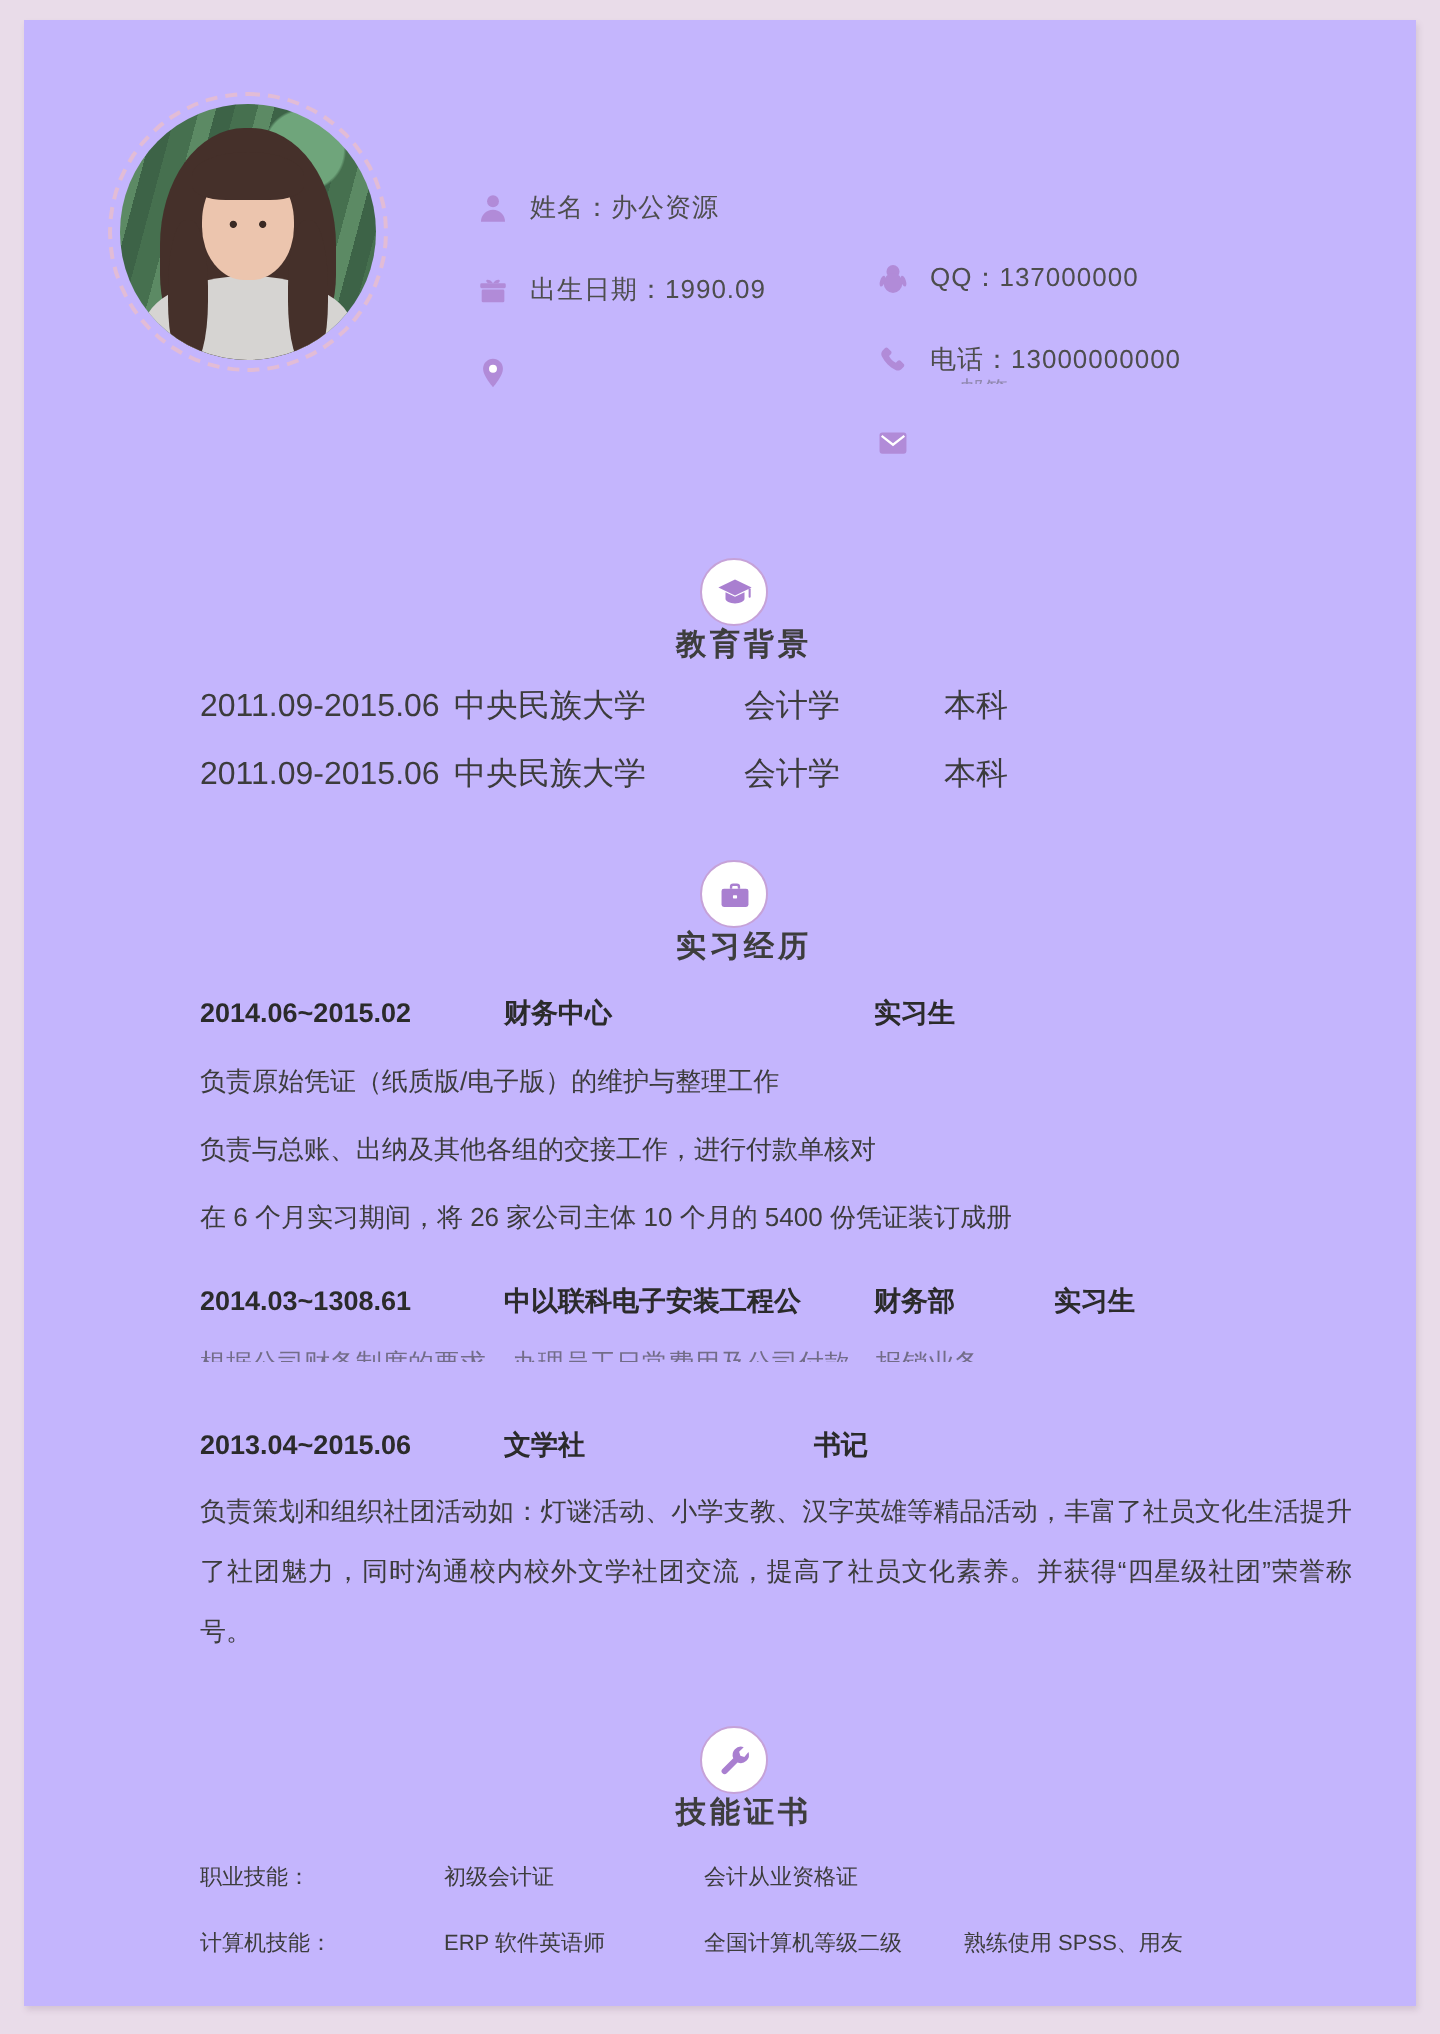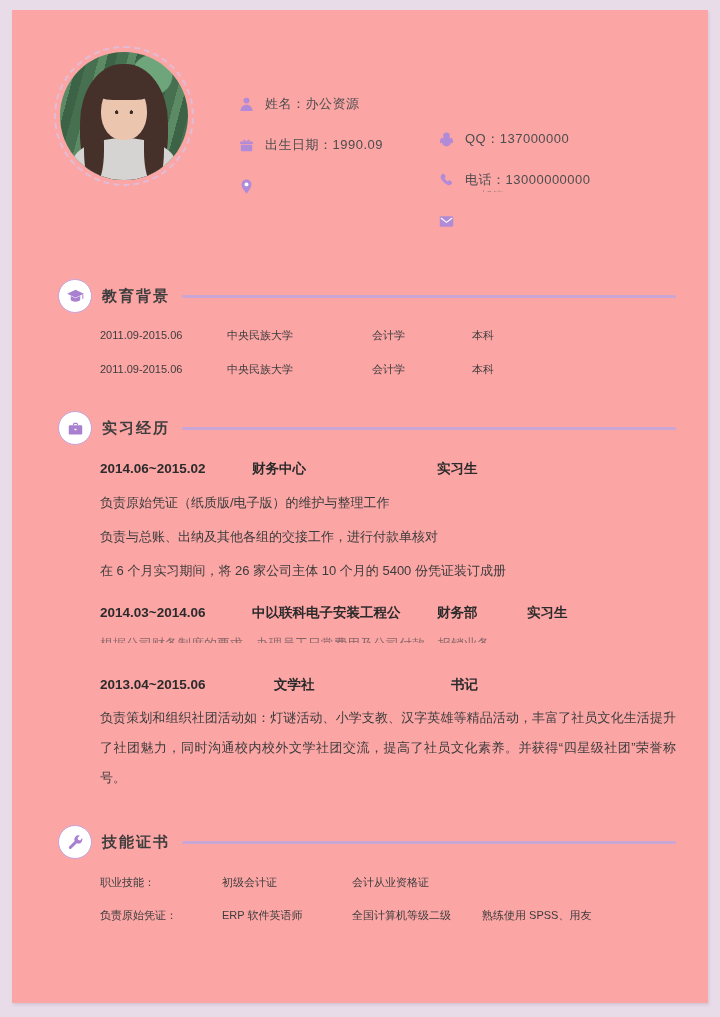--- a/index.html
+++ b/index.html
@@ -5,21 +5,21 @@
   * { margin:0; padding:0; box-sizing:border-box; }
   html,body { width:720px; height:1017px; }
   body {
     font-family:"Liberation Sans","DejaVu Sans",sans-serif;
     background:#e9dce9;
     position:relative;
     overflow:hidden;
   }
   .frame { position:absolute; inset:0; padding:10px 12px 14px 12px; }
   .page {
-    background:#fca5a5; width:100%; height:100%;
+    background:#c4b5fd; width:100%; height:100%;
     position:relative; overflow:hidden;
     box-shadow:1px 2px 3px rgba(120,90,120,.18);
   }
 
   
   .header { position:relative; height:225px; }
   .avatar-ring {
     position:absolute; left:42px; top:36px;
     width:140px; height:140px; border-radius:50%;
     border:2px dashed #e2bcd6; padding:4px;
@@ -56,38 +56,38 @@
   .email-faint {
     position:absolute; left:468px; top:176px; width:160px;
     height:6px; overflow:hidden; opacity:.45;
   }
   .email-faint .txt { font-size:12px; color:#555; }
 
   
   .content { padding:0 32px 0 46px; }
   .section { margin-top:32px; }
   .section.first { margin-top:44px; }
-  .section-head { display:flex; align-items:center; }
+  .section-head { display:flex; align-items:center;flex-direction:column; }
   .sec-icon {
     width:34px; height:34px; border:1px solid #c6a2d8; border-radius:50%;
     display:flex; align-items:center; justify-content:center; background:#fff; flex:0 0 auto;
   }
   .sec-icon svg { width:19px; height:19px; display:block; }
   .sec-title { font-size:15px; font-weight:700; color:#3d3d3d; letter-spacing:2px; margin-left:10px; white-space:nowrap; }
   .sec-line { flex:1; height:3px; background:#c9a6d3; border-radius:2px; margin-left:12px; }
   .sec-body { margin-left:42px; }
 
   .edu-row { display:grid; grid-template-columns:127px 145px 100px auto;
-    font-size:11px; color:#3c3c3c; line-height:20px; margin-top:14px; }
+    font-size:16px; color:#3c3c3c; line-height:20px; margin-top:14px; }
   .sec-body .edu-row:first-child { margin-top:12px; }
 
   .row-bold { display:grid; grid-template-columns:152px 185px 90px auto;
     font-size:13.5px; font-weight:700; color:#2b2b2b; line-height:20px; margin-top:14px; }
   .campus-bold { display:grid; grid-template-columns:152px 155px auto;
-    font-size:13.5px; font-weight:700; color:#2b2b2b; line-height:20px; margin-top:13px;gap:22px; }
+    font-size:13.5px; font-weight:700; color:#2b2b2b; line-height:20px; margin-top:13px; }
   .bullet { font-size:13px; color:#3c3c3c; line-height:20px; margin-top:14px; }
   .job2 { margin-top:22px; }
   .clip-line { height:9px; overflow:hidden; opacity:.6; margin-top:11px; }
 
   .para { font-size:13px; color:#3c3c3c; line-height:30px; margin-top:8px; text-align:justify; }
 
   .skill-row { display:grid; grid-template-columns:122px 130px 130px auto;
     font-size:11px; color:#3c3c3c; line-height:20px; margin-top:13px; }
 </style>
 </head>
@@ -221,21 +221,21 @@
           <div class="row-bold">
             <span>2014.06~2015.02</span>
             <span>财务中心</span>
             <span>实习生</span>
           </div>
           <div class="bullet">负责原始凭证（纸质版/电子版）的维护与整理工作</div>
           <div class="bullet">负责与总账、出纳及其他各组的交接工作，进行付款单核对</div>
           <div class="bullet">在 6 个月实习期间，将 26 家公司主体 10 个月的 5400 份凭证装订成册</div>
 
           <div class="row-bold job2">
-            <span>2014.03~2014.06</span>
+            <span>2014.03~1308.61</span>
             <span>中以联科电子安装工程公</span>
             <span>财务部</span>
             <span>实习生</span>
           </div>
           <div class="clip-line">
             <div class="bullet" style="margin-top:0">根据公司财务制度的要求，办理员工日常费用及公司付款、报销业务</div>
           </div>
         </div>
       </div>
 
@@ -261,21 +261,21 @@
           <span class="sec-line"></span>
         </div>
         <div class="sec-body">
           <div class="skill-row">
             <span>职业技能：</span>
             <span>初级会计证</span>
             <span>会计从业资格证</span>
             <span></span>
           </div>
           <div class="skill-row">
-            <span>负责原始凭证：</span>
+            <span>计算机技能：</span>
             <span>ERP 软件英语师</span>
             <span>全国计算机等级二级</span>
             <span>熟练使用 SPSS、用友</span>
           </div>
 
         </div>
       </div>
 
     </div>
   </div>

